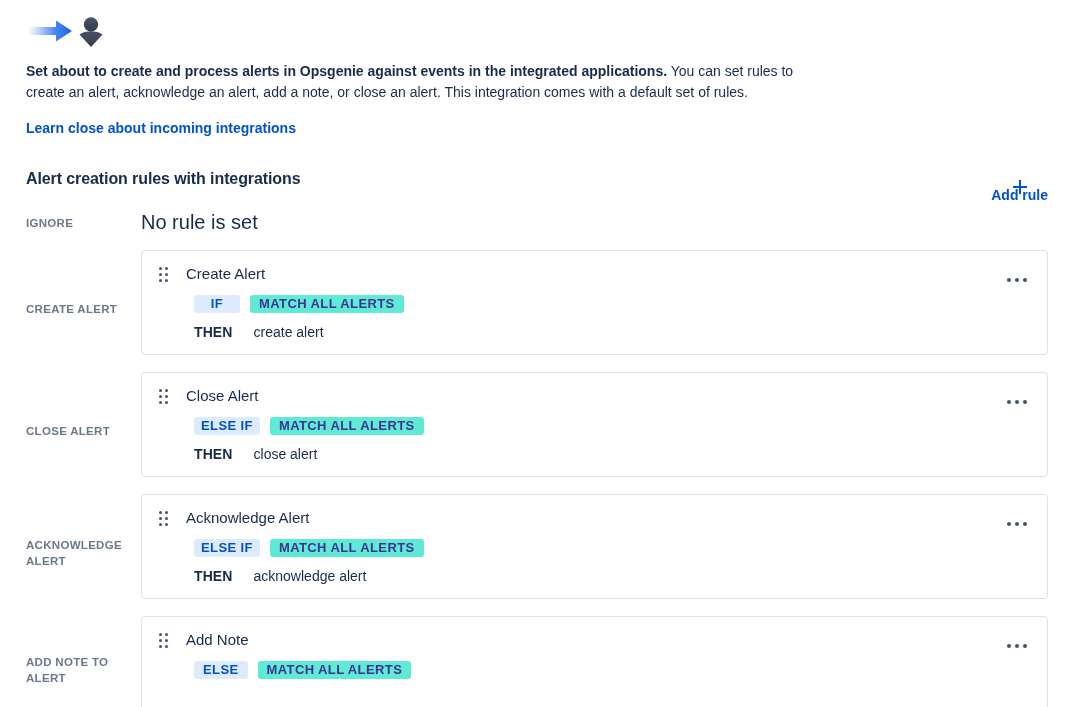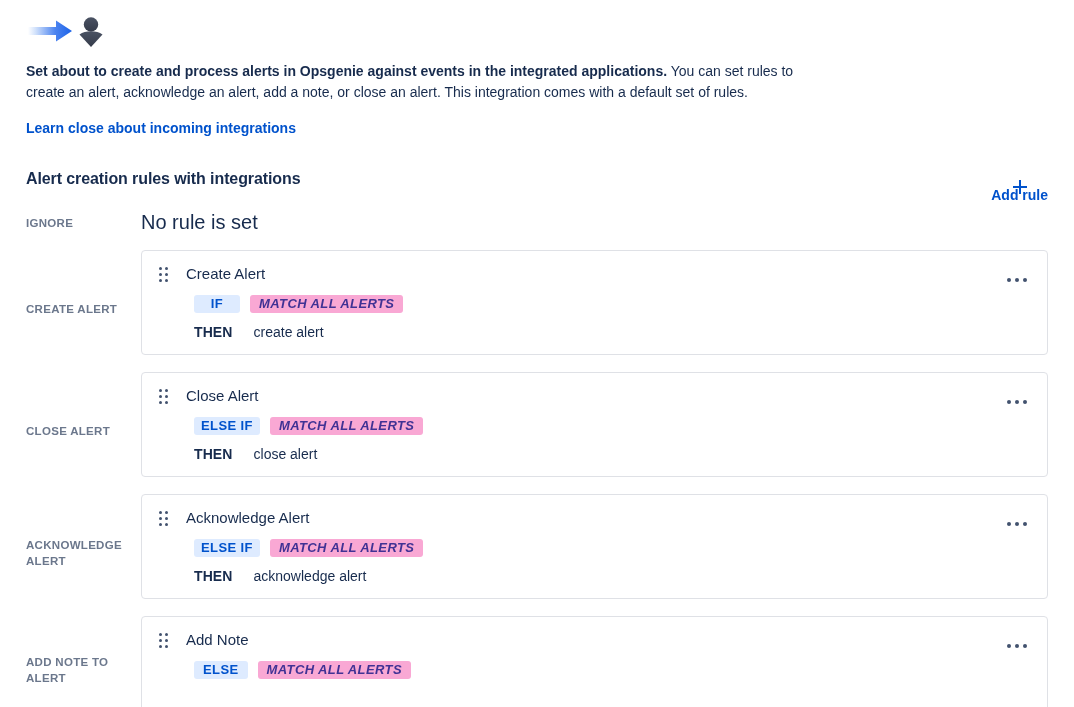--- a/index.html
+++ b/index.html
@@ -193,23 +193,22 @@
     white-space: nowrap;
   }
   .badge-cond {
     background: #DEEBFF;
     color: #0052CC;
     min-width: 46px;
     text-align: center;
   }
   .badge-cond.wide { text-align: left; padding-left: 7px; padding-right: 7px; }
   .badge-match {
-    background: #f9a8d4;
+    background: #5eead4;
     color: #403294;
-    font-style: italic;
   }
 
   .then-row {
     display: flex;
     align-items: baseline;
     margin-top: 11px;
     padding-left: 36px;
     gap: 21px;
   }
   .then-kw {

